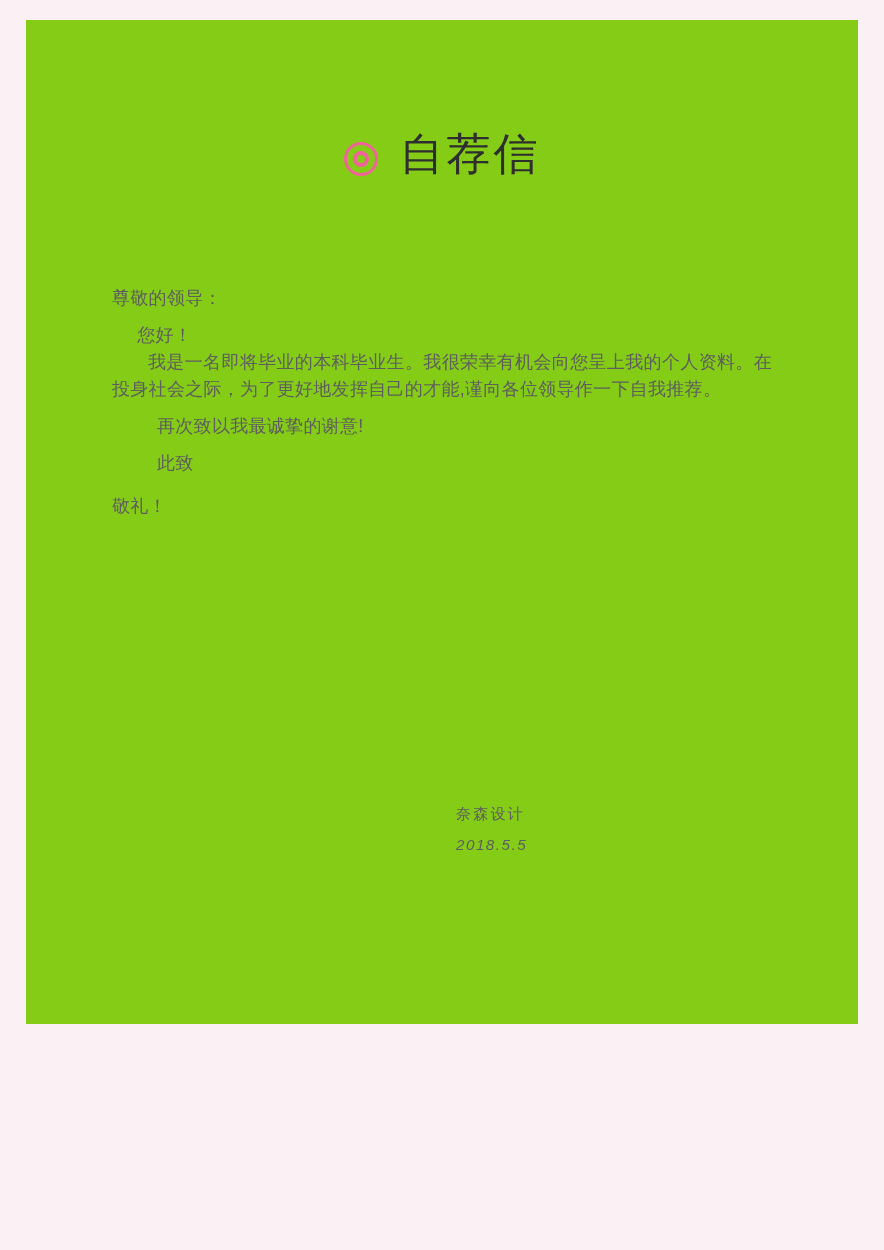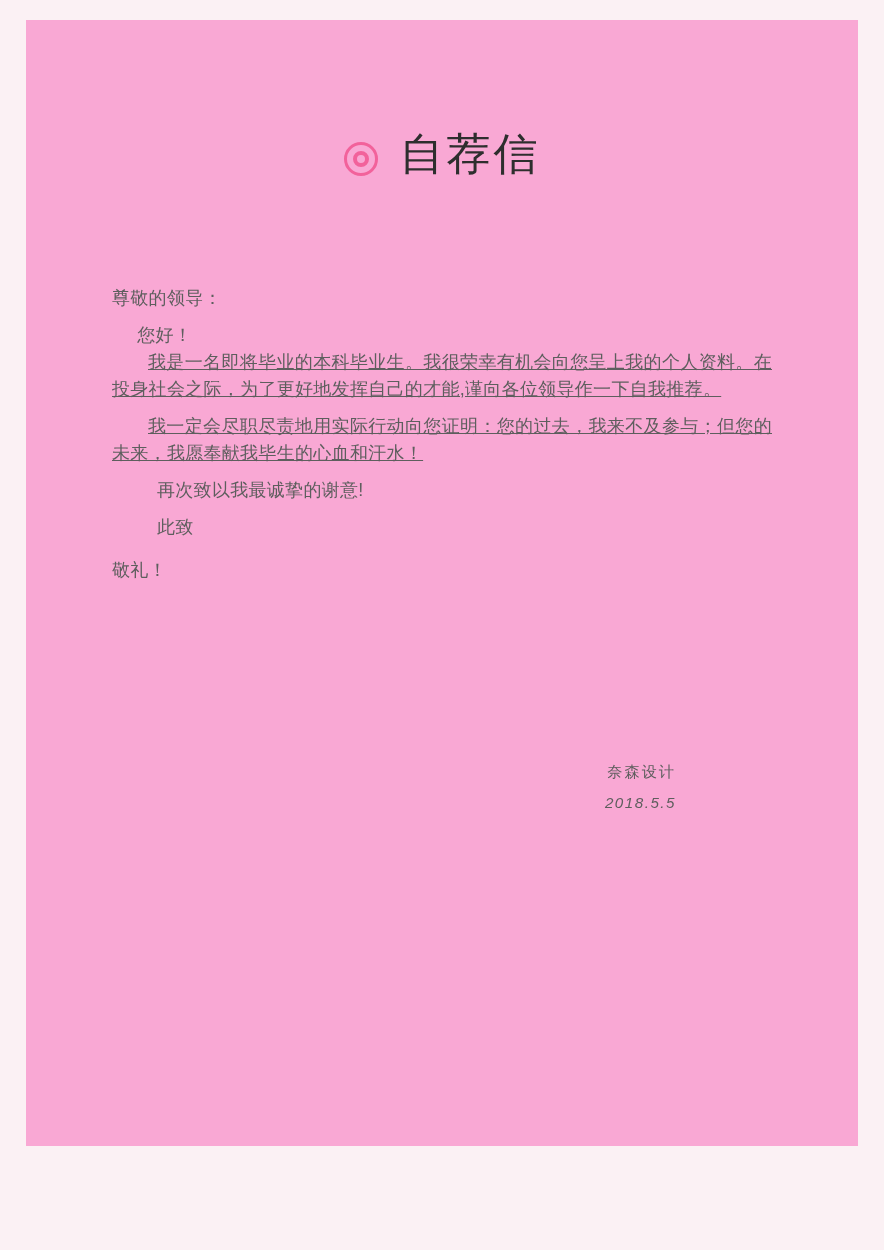--- a/index.html
+++ b/index.html
@@ -12,22 +12,22 @@
     background: #fbf1f4;
     font-family: "Liberation Sans", "DejaVu Sans", sans-serif;
     overflow: hidden;
   }
 
   .page-sheet {
     position: absolute;
     left: 26px;
     top: 20px;
     width: 832px;
-    height: 1126px;
-    background: #f9a8d4;
+    height: 1004px;
+    background: #84cc16;
     box-shadow: 0 0 0 0 rgba(0,0,0,0);
   }
 
   
   .title-block {
     position: absolute;
     left: 0;
     top: 105px;
     width: 832px;
     display: flex;
@@ -77,21 +77,20 @@
     letter-spacing: 0.3px;
     text-align: justify;
     text-justify: inter-ideograph;
   }
 
   .para {
     margin: 0 0 10px 0;
   }
   .para.indent {
     text-indent: 2em;
-    text-decoration: underline;
   }
   .para.salutation {
     margin-bottom: 10px;
   }
   .para.greeting {
     text-indent: 1.4em;
     margin-bottom: 0;
   }
   .para.thanks {
     text-indent: 2.5em;
@@ -103,23 +102,23 @@
   }
   .para.closing-b {
     text-indent: 0;
     margin-bottom: 12px;
   }
 
   
   .signature-block {
     position: absolute;
     left: 430px;
-    top: 736px;
+    top: 778px;
     width: 220px;
-    text-align: right;
+    text-align: left;
     color: #5e5e5e;
     font-size: 15.2px;
     line-height: 31px;
     letter-spacing: 1px;
   }
   .signature-name { letter-spacing: 2px; }
   .signature-date { letter-spacing: 1.5px; font-style: italic; }
 </style>
 </head>
 <body>
@@ -135,21 +134,20 @@
 
   <div class="letter-body">
 
     <p class="para salutation">尊敬的领导：</p>
 
     <p class="para greeting">您好！</p>
 
     <p class="para indent">我是一名即将毕业的本科毕业生。我很荣幸有机会向您呈上我的个人资料。在投身社会之际，为了更好地发挥自己的才能,谨向各位领导作一下自我推荐。</p>
 
 
-    <p class="para indent">我一定会尽职尽责地用实际行动向您证明：您的过去，我来不及参与；但您的未来，我愿奉献我毕生的心血和汗水！</p>
 
     <p class="para thanks">再次致以我最诚挚的谢意!</p>
 
     <p class="para closing-a">此致</p>
 
     <p class="para closing-b">敬礼！</p>
 
   </div>
 
   <div class="signature-block">

